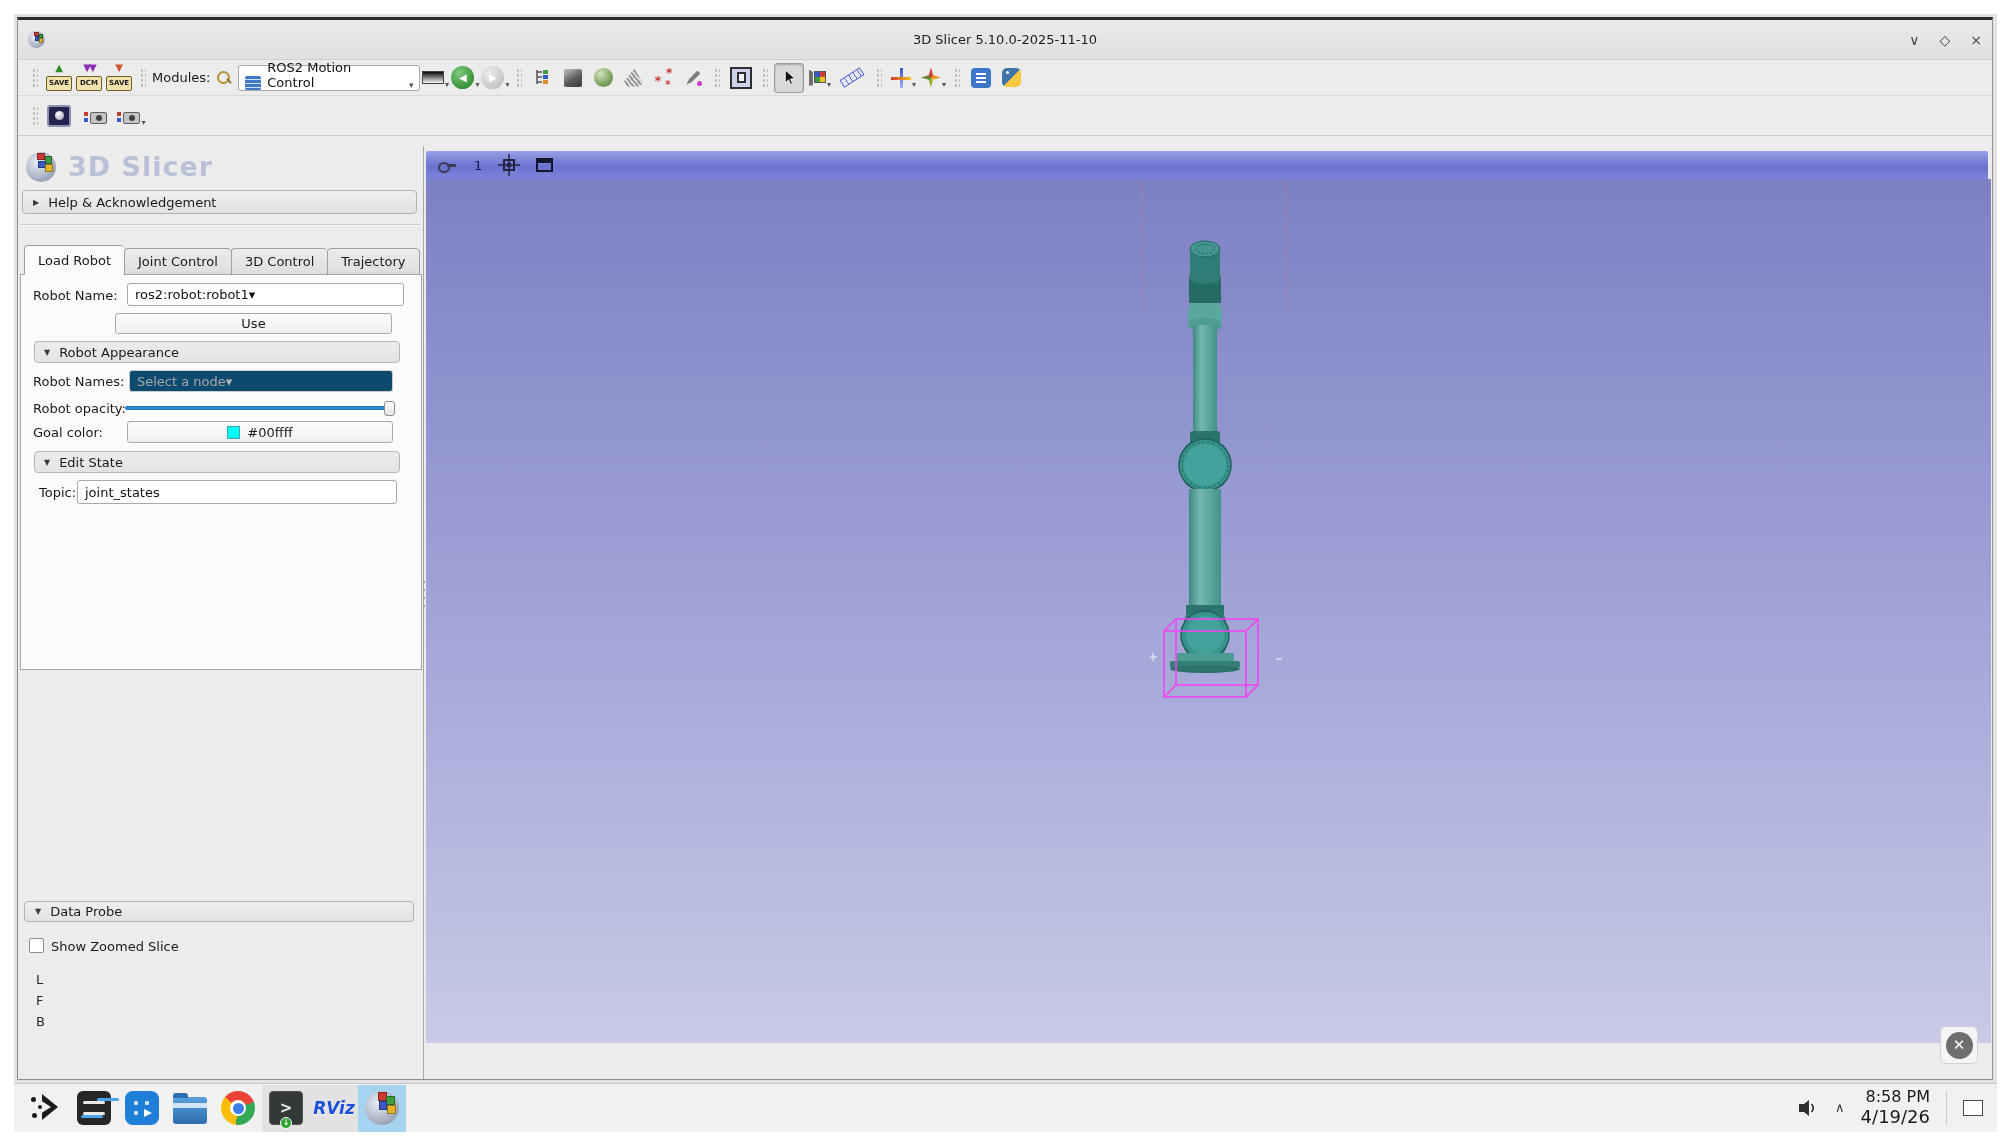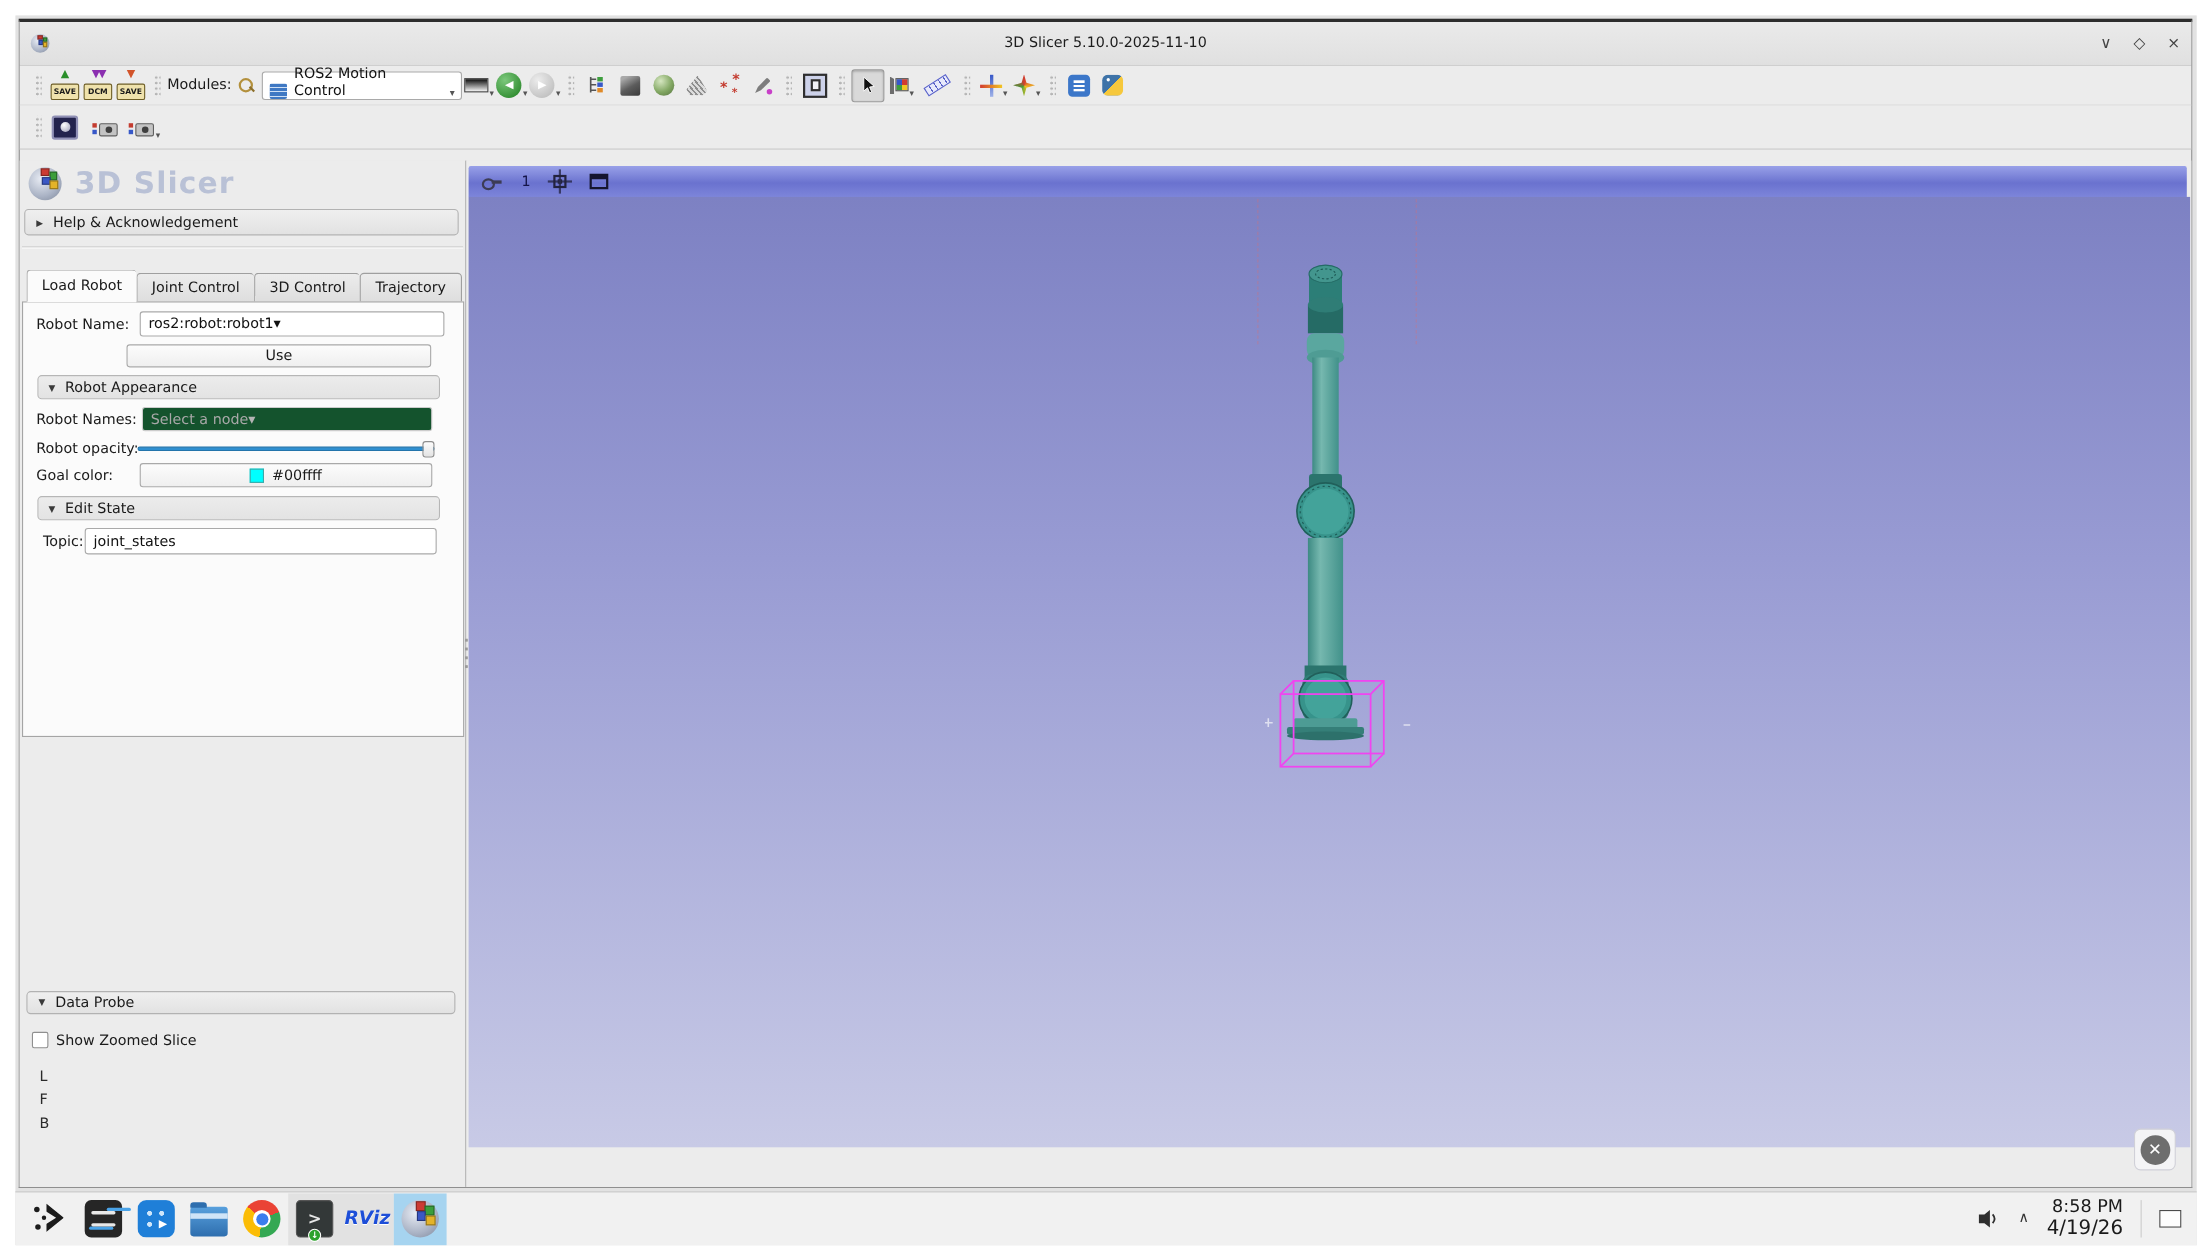--- a/index.html
+++ b/index.html
@@ -125,21 +125,21 @@
       border:1px solid #9f9f9f;border-right:none;background:linear-gradient(#ececec,#dedede);
       border-radius:4px 4px 0 0;margin-top:3px;}
   .tab:last-child{border-right:1px solid #9f9f9f;}
   .tab.active{background:#fbfbfb;height:30px;margin-top:0;position:relative;z-index:2;border-bottom:1px solid #fbfbfb;}
 
   .tab-frame{position:absolute;left:2px;top:128px;width:402px;height:396px;background:#fbfbfb;
       border:1px solid #a5a5a5;}
   .frm-label{position:absolute;font-size:13px;color:#1a1a1a;}
   .field{position:absolute;display:flex;align-items:center;background:#fff;border:1px solid #a9a9a9;border-radius:3px;
       font-size:13px;color:#111;padding:0 7px;}
-  .field.disabled{background:#14532d;color:#a8a8a8;border-color:#cccccc;}
+  .field.disabled{background:#0c4a6e;color:#a8a8a8;border-color:#cccccc;}
   .btn{position:absolute;display:flex;align-items:center;justify-content:center;background:linear-gradient(#fcfcfc,#efefef);
       border:1px solid #a9a9a9;border-radius:3px;font-size:13px;color:#1a1a1a;}
   .sect-hdr{position:absolute;display:flex;align-items:center;gap:9px;background:linear-gradient(#ececec,#e3e3e3);
       border:1px solid #b6b6b6;border-radius:4px;font-size:13px;color:#1a1a1a;padding:0 9px;}
   .sect-hdr .tri{font-size:8px;color:#3a3a3a;}
 
   .slider{position:absolute;height:16px;}
   .slider .groove{position:absolute;left:0;right:0;top:6px;height:4px;border-radius:2px;background:#2f8fd0;border:1px solid #2374ab;}
   .slider .handle{position:absolute;right:0;top:1px;width:11px;height:15px;border-radius:3px;background:linear-gradient(#fdfdfd,#e3e3e3);border:1px solid #8f8f8f;}
   .swatch{width:13px;height:13px;background:#00ffff;border:1px solid #3da8a8;margin-right:7px;}

